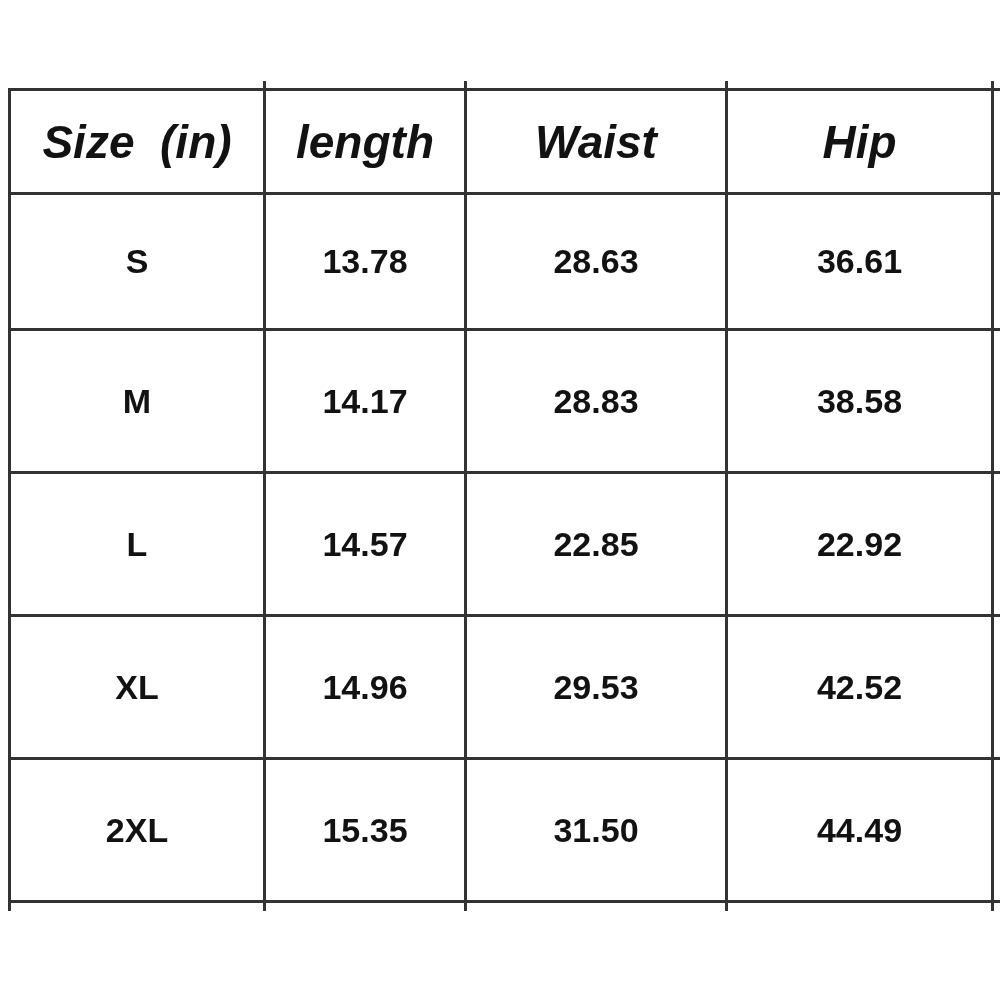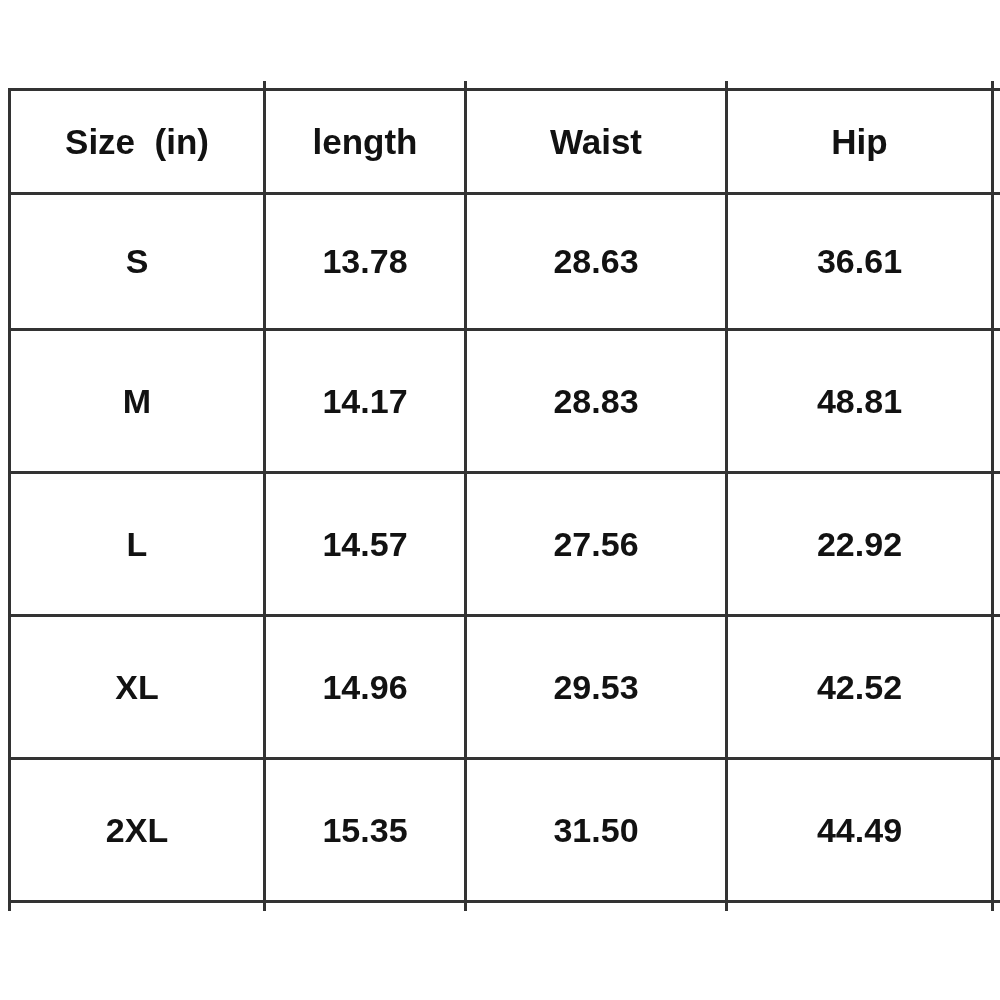--- a/index.html
+++ b/index.html
@@ -40,21 +40,21 @@
     background: #ffffff;
     display: flex;
     align-items: center;
     justify-content: center;
     color: #121212;
     font-weight: 700;
     font-size: 34px;
     white-space: pre;
     overflow: hidden;
   }
-  .cell.header { font-size: 35px; }
+  .cell.header { font-size: 46px; font-style: italic; }
   .cell.cutoff { border-right: none; }
   
   .stub {
     position: absolute;
     width: 3px;
     height: 7px;
     background: #333333;
   }
   .stub.top { top: 81px; }
   .stub.bottom { top: 903px; height: 8px; }
@@ -89,28 +89,28 @@
       <div class="cell">13.78</div>
       <div class="cell">28.63</div>
       <div class="cell">36.61</div>
       <div class="cell cutoff"></div>
     </div>
 
     <div class="row">
       <div class="cell">M</div>
       <div class="cell">14.17</div>
       <div class="cell">28.83</div>
-      <div class="cell">48.81</div>
+      <div class="cell">38.58</div>
       <div class="cell cutoff"></div>
     </div>
 
     <div class="row">
       <div class="cell">L</div>
       <div class="cell">14.57</div>
-      <div class="cell">27.56</div>
+      <div class="cell">22.85</div>
       <div class="cell">22.92</div>
       <div class="cell cutoff"></div>
     </div>
 
     <div class="row">
       <div class="cell">XL</div>
       <div class="cell">14.96</div>
       <div class="cell">29.53</div>
       <div class="cell">42.52</div>
       <div class="cell cutoff"></div>

